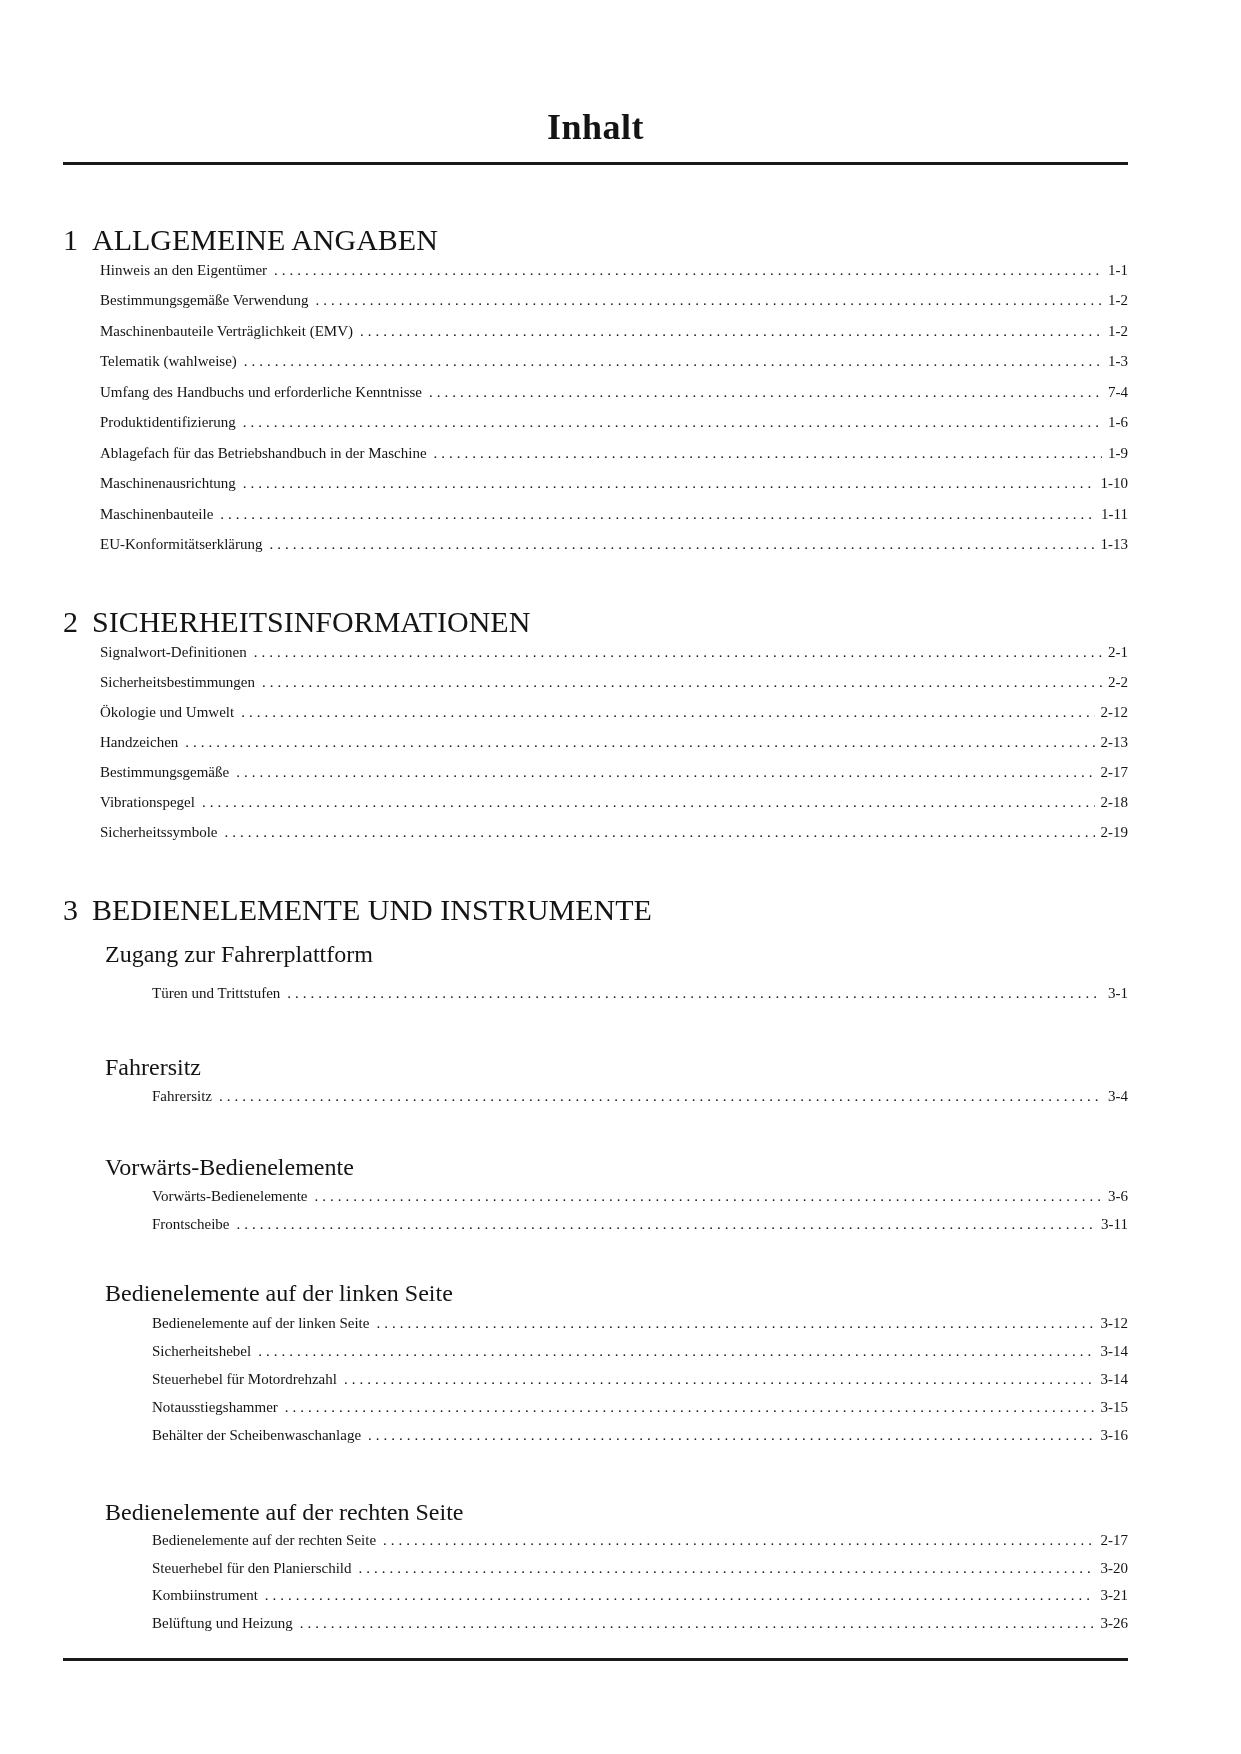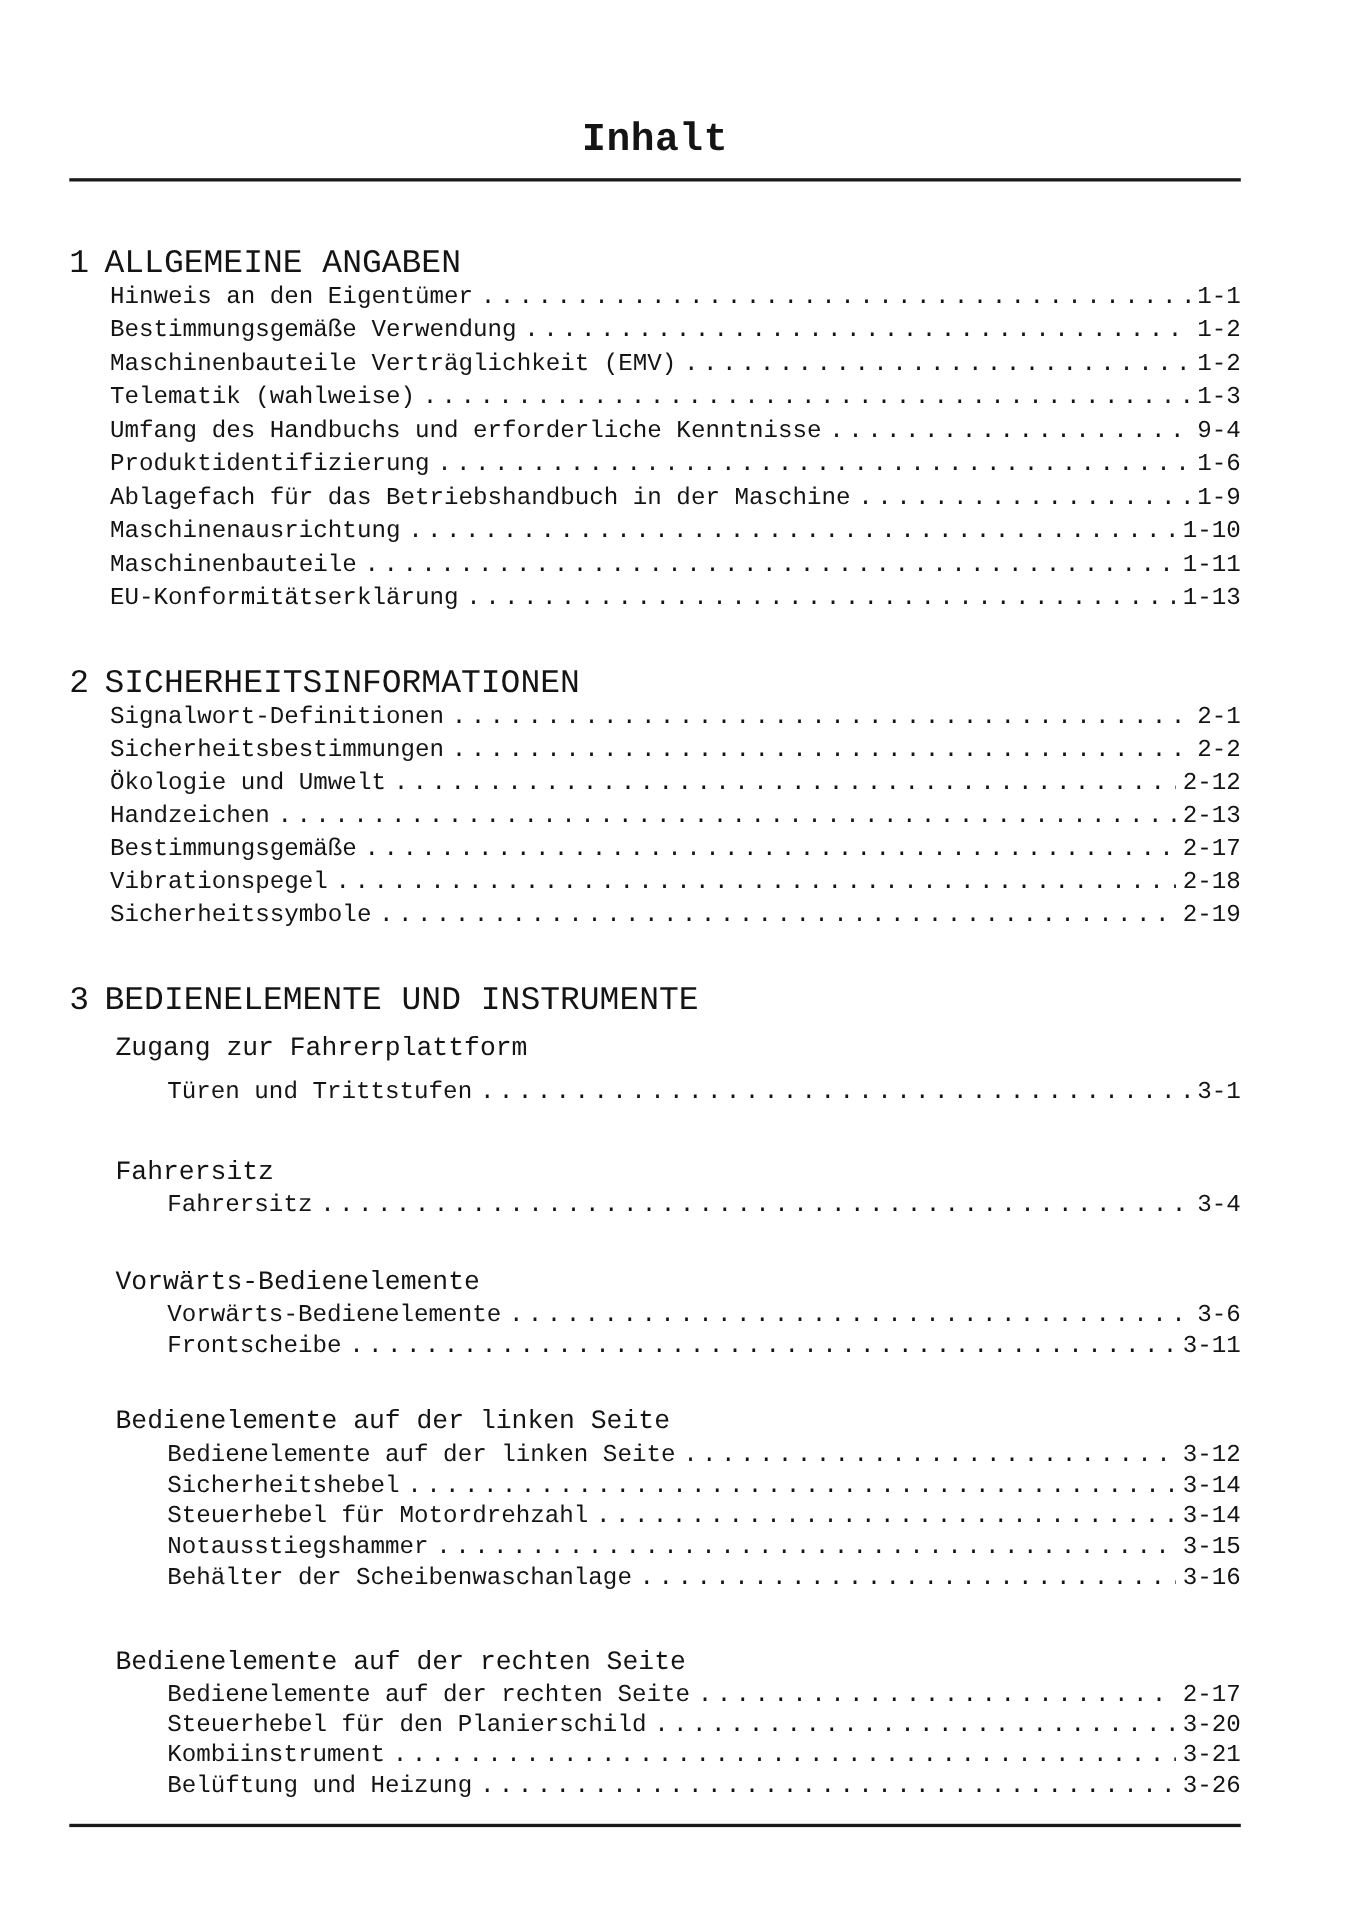--- a/index.html
+++ b/index.html
@@ -1,21 +1,21 @@
 <!DOCTYPE html>
 <html><head>
 <meta charset="utf-8">
 <style>
   * { margin:0; padding:0; box-sizing:border-box; }
   html,body { background:#ffffff; }
   .page {
     position:relative;
     width:1241px; height:1754px;
     background:#ffffff;
-    font-family:Liberation Mono, monospace;
+    font-family:Liberation Serif, serif;
     color:#141414;
     overflow:hidden;
   }
   .content { position:absolute; left:63px; right:113px; top:0; bottom:0; }
 
   .doc-title {
     position:absolute; left:0; right:0; top:105px;
     text-align:center; font-size:36px; font-weight:bold;
     line-height:44px; letter-spacing:0.5px;
   }
@@ -34,21 +34,21 @@
 
   .subsection-heading {
     position:absolute; left:0; right:0;
     padding-left:42px;
     font-size:24px; line-height:34px; white-space:nowrap;
   }
 
   .entries { position:absolute; left:0; right:0; }
   .toc-row {
     display:flex; align-items:baseline;
-    font-size:22px;
+    font-size:15px;
     text-align:right;
   }
   .lvl1 .toc-row { padding-left:37px; }
   .lvl2 .toc-row { padding-left:89px; }
   .toc-label { white-space:nowrap; }
   .dots {
     flex:1 1 auto; overflow:hidden; white-space:nowrap;
     margin:0 6px 0 7px;
   }
   .dots::before {
@@ -83,21 +83,21 @@
             <span class="toc-page">1-2</span>
           </div>
           <div class="toc-row" style="height: 30.5px; line-height: 30.5px;">
             <span class="toc-label">Telematik (wahlweise)</span>
             <span class="dots"></span>
             <span class="toc-page">1-3</span>
           </div>
           <div class="toc-row" style="height: 30.5px; line-height: 30.5px;">
             <span class="toc-label">Umfang des Handbuchs und erforderliche Kenntnisse</span>
             <span class="dots"></span>
-            <span class="toc-page">9-4</span>
+            <span class="toc-page">7-4</span>
           </div>
           <div class="toc-row" style="height: 30.5px; line-height: 30.5px;">
             <span class="toc-label">Produktidentifizierung</span>
             <span class="dots"></span>
             <span class="toc-page">1-6</span>
           </div>
           <div class="toc-row" style="height: 30.5px; line-height: 30.5px;">
             <span class="toc-label">Ablagefach für das Betriebshandbuch in der Maschine</span>
             <span class="dots"></span>
             <span class="toc-page">1-9</span>

